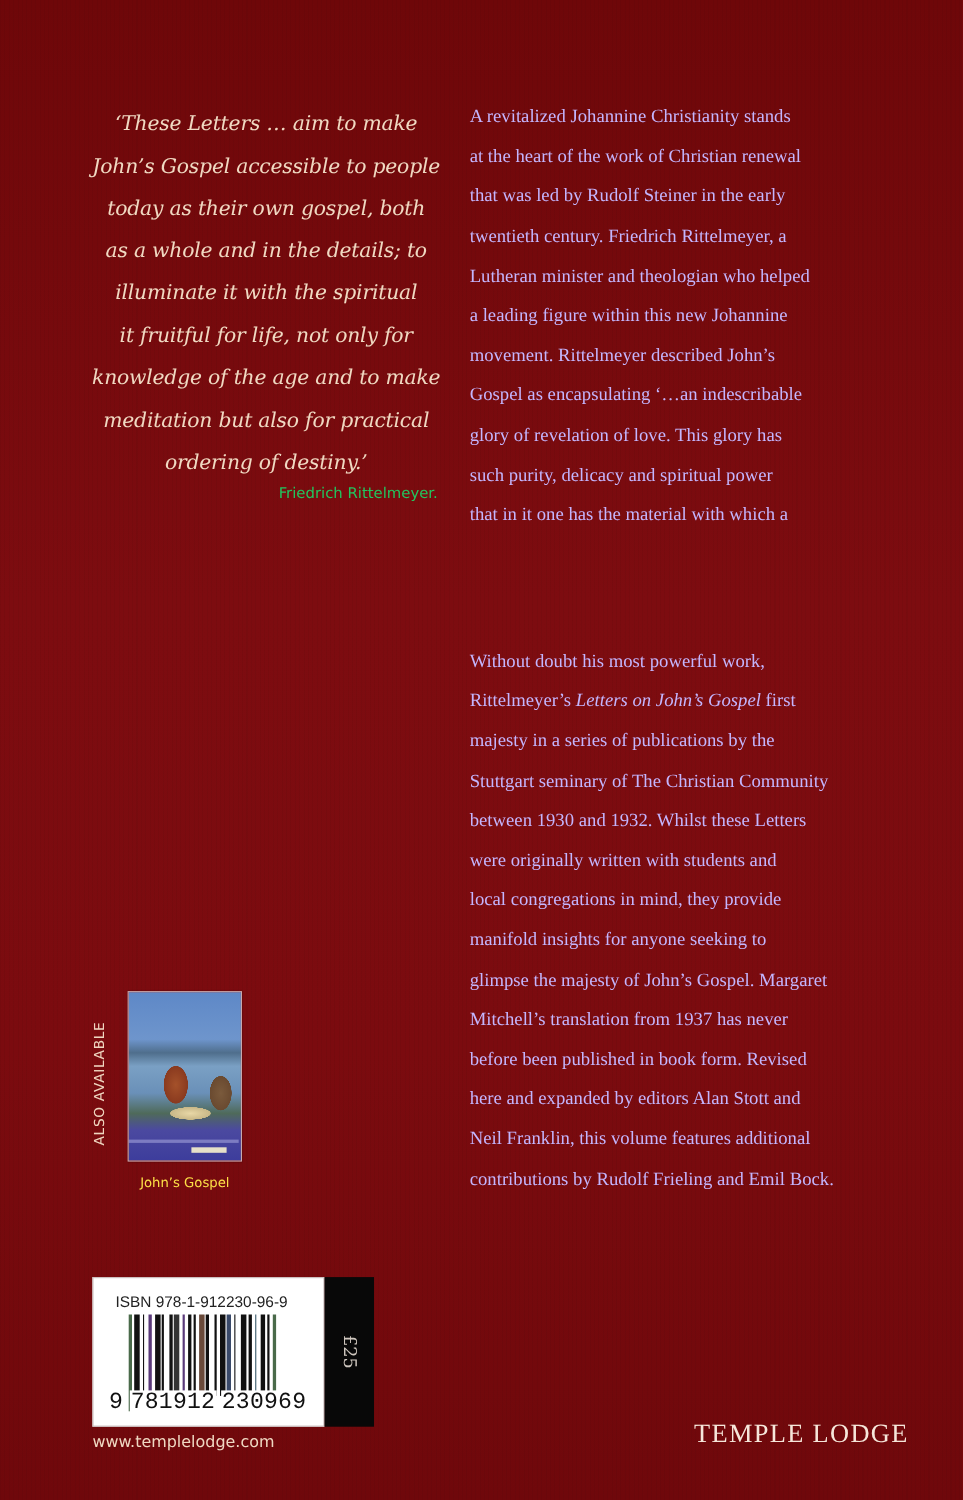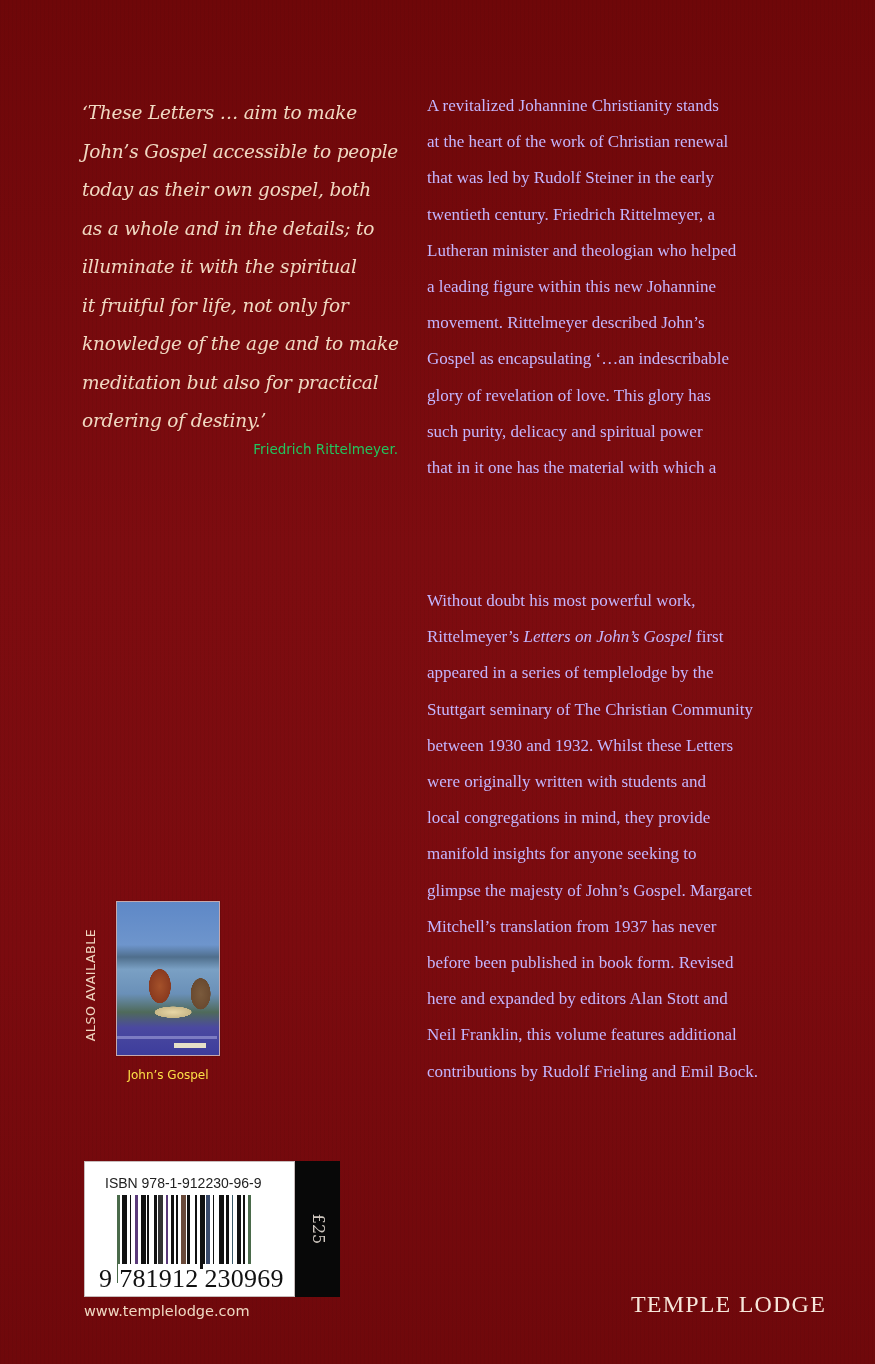--- a/index.html
+++ b/index.html
@@ -13,21 +13,21 @@
       color: #f1dcc6;
     }
     .cover { position: absolute; inset: 0; }
 
     .quote {
       position: absolute; left: 82px; top: 94px; width: 320px;
       font-family: "DejaVu Serif", "Liberation Serif", serif;
       font-style: italic; font-size: 18.5px; line-height: 38.5px;
       color: #f0d9c2; letter-spacing: -0.2px;
     }
-    .quote .line { display: block; white-space: nowrap; }
+    .quote .line { display: block; white-space: nowrap; text-align: center; }
     .quote-attr {
       position: absolute; left: 228px; top: 441px; width: 170px; text-align: right;
       font-family: "DejaVu Sans", "Liberation Sans", sans-serif;
       font-size: 13.5px; color: #22c55e;
     }
 
     .body-text {
       position: absolute; left: 427px; width: 400px;
       font-family: "Liberation Serif", "DejaVu Serif", serif;
       font-size: 17px; line-height: 36.2px; color: #c4b5fd;
@@ -88,22 +88,22 @@
       font-size: 14px; color: #222;
     }
     .bars {
       position: absolute; left: 32px; top: 33px; width: 160px; height: 88px;
       display: flex; align-items: flex-start;
     }
     .bars i { display: block; height: 74px; }
     .bars i.g { height: 88px; }
     .barcode-digits {
       position: absolute; left: 12px; top: 102px;
-      font-family: Liberation Serif, serif;
-      font-size: 26px; color: #111; background: transparent;
+      font-family: Liberation Mono, monospace;
+      font-size: 21px; color: #111; background: transparent;
       letter-spacing: 0.2px;
     }
     .barcode-digits .d1 { background: #fff; padding: 0 2px; }
     .barcode-digits .d2 { background: #fff; padding: 0 1px; margin-left: 4px; }
     .barcode-digits .d3 { background: #fff; padding: 0 1px; margin-left: 4px; }
     .price {
       position: absolute; left: 211px; top: 0; width: 45px; height: 136px;
     }
     .price span {
       position: absolute; left: 50%; top: 50%;
@@ -151,21 +151,21 @@
     <span class="line">movement. Rittelmeyer described John’s</span>
     <span class="line">Gospel as encapsulating ‘…an indescribable</span>
     <span class="line">glory of revelation of love. This glory has</span>
     <span class="line">such purity, delicacy and spiritual power</span>
     <span class="line">that in it one has the material with which a</span>
   </div>
 
   <div class="body-text para2">
     <span class="line">Without doubt his most powerful work,</span>
     <span class="line"><span>Rittelmeyer’s </span><em>Letters on John’s Gospel</em><span> first</span></span>
-    <span class="line">appeared in a series of templelodge by the</span>
+    <span class="line">majesty in a series of publications by the</span>
     <span class="line">Stuttgart seminary of The Christian Community</span>
     <span class="line">between 1930 and 1932. Whilst these Letters</span>
     <span class="line">were originally written with students and</span>
     <span class="line">local congregations in mind, they provide</span>
     <span class="line">manifold insights for anyone seeking to</span>
     <span class="line">glimpse the majesty of John’s Gospel. Margaret</span>
     <span class="line">Mitchell’s translation from 1937 has never</span>
     <span class="line">before been published in book form. Revised</span>
     <span class="line">here and expanded by editors Alan Stott and</span>
     <span class="line">Neil Franklin, this volume features additional</span>

